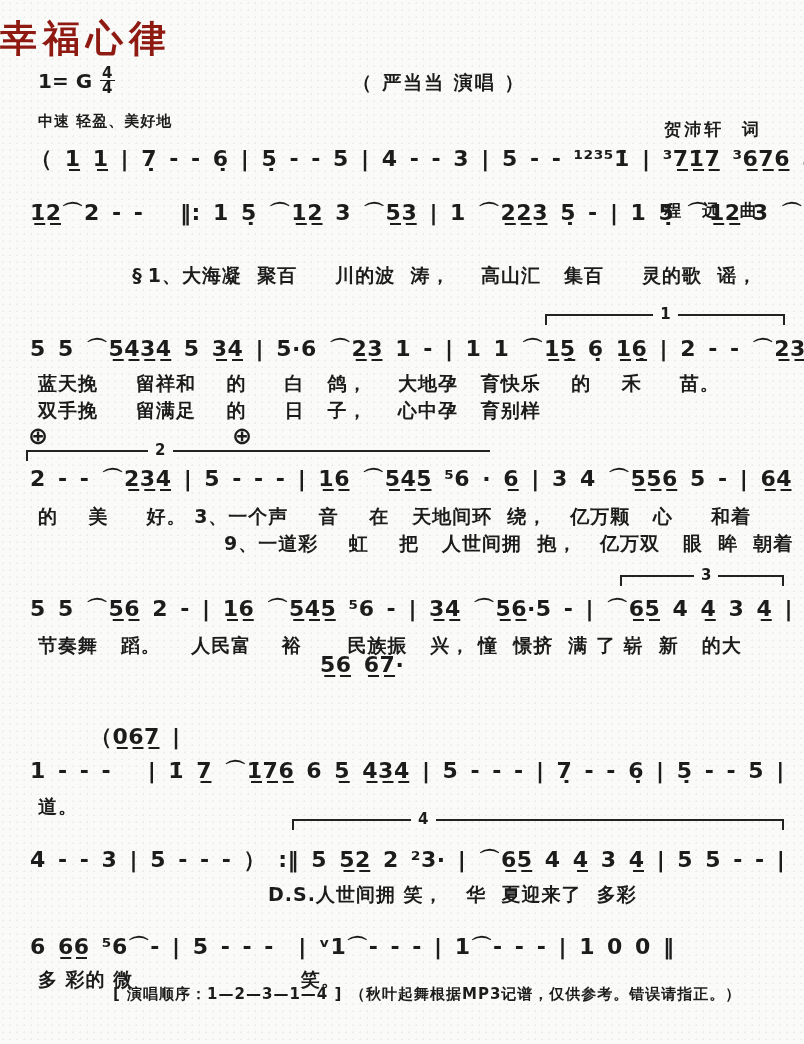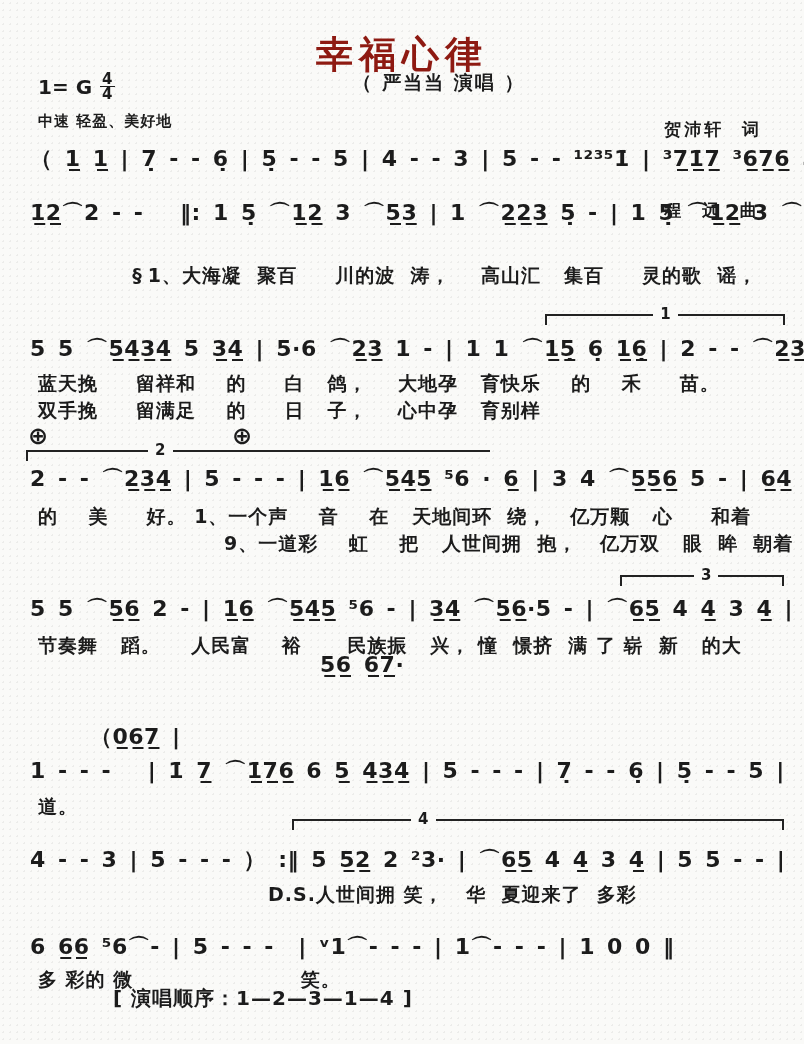--- a/index.html
+++ b/index.html
@@ -12,34 +12,33 @@
     width:804px;height:1044px;
     margin:0 auto;
     background-color:#fafaf8;
     background-image:radial-gradient(#ececea 1px, transparent 1px);
     background-size:7px 7px;
     color:#1c1c1c;
     overflow:hidden;
   }
   .abs{position:absolute;white-space:pre;}
   .title{
-    width:100%;text-align:center;top:14px;left:0;
+    width:100%;top:14px;left:0;
     font-size:37px;font-weight:bold;letter-spacing:6px;
     color:#8e1a12;
-    margin-top:16px;
   }
   .subtitle{
     width:100%;text-align:center;top:70px;left:0;
     font-size:19px;font-weight:bold;letter-spacing:2px;margin-left:37px;
   }
   .credits{
     right:42px;top:62px;text-align:left;
     font-size:17px;font-weight:bold;line-height:27px;letter-spacing:3px;
   }
-  .keyline{left:38px;top:72px;font-size:20px;font-weight:bold;display:flex;align-items:center;gap:8px;}
+  .keyline{left:38px;top:66px;font-size:20px;font-weight:bold;display:flex;align-items:center;gap:8px;}
   .meter{display:inline-flex;flex-direction:column;align-items:center;font-size:15px;line-height:14px;font-weight:bold;}
   .meter .num{border-bottom:1.5px solid #1c1c1c;padding:0 2px;}
   .tempo{left:38px;top:112px;font-size:15px;font-weight:bold;letter-spacing:1px;}
   .notation{
     font-size:22px;font-weight:bold;
     word-spacing:4px;
     letter-spacing:0.5px;
   }
   .notation.small{font-size:22px;}
   .lyric{
@@ -50,21 +49,21 @@
     position:absolute;height:9px;
     border-top:2px solid #222;border-left:2px solid #222;border-right:2px solid #222;
   }
   .volta .volta-num{
     position:absolute;top:-11px;left:45%;
     background:#fafaf8;padding:0 7px;
     font-size:15px;font-weight:bold;
   }
   .coda{font-size:24px;font-weight:bold;}
   .segno{font-size:19px;font-weight:bold;margin-right:6px;}
-  .footer{font-size:20px;font-weight:bold;letter-spacing:1px;text-align:center;}
+  .footer{font-size:15px;font-weight:bold;letter-spacing:1px;text-align:center;}
 </style>
 </head>
 <body>
 
 <div id="sheet">
 
   <div class="abs title">幸福心律</div>
   <div class="abs subtitle">（ 严当当 演唱 ）</div>
 
   <div class="abs credits">
@@ -94,21 +93,21 @@
   <div class="abs notation" style="left:30px;top:334px;">5 5 ⌒5̲4̲3̲4̲ 5 3̲4̲ | 5·6 ⌒2̲3̲ 1 - | 1 1 ⌒1̲5̲̣ 6̣ 1̲6̣̲ | 2 - - ⌒2̲3̲ | 1 - - - :‖</div>
   <div class="abs lyric" style="left:38px;top:371px;">蓝天挽     留祥和    的     白   鸽，    大地孕   育快乐    的    禾     苗。</div>
   <div class="abs lyric" style="left:38px;top:398px;">双手挽     留满足    的     日   子，    心中孕   育别样</div>
 
   <div class="abs coda" style="left:28px;top:422px;">⊕</div>
   <div class="abs coda" style="left:232px;top:422px;">⊕</div>
   <div class="volta" style="left:26px;top:450px;width:462px;border-right:none;">
     <span class="volta-num" style="left:26%;">2</span>
   </div>
   <div class="abs notation" style="left:30px;top:464px;">2 - - ⌒2̲3̲4̲ | 5 - - - | 1̲6̲ ⌒5̲4̲5̲ ⁵6 · 6̲ | 3 4 ⌒5̲5̲6̲ 5 - | 6̲4̲ 4̲3̲ 3 2 3̲4̲ |</div>
-  <div class="abs lyric" style="left:38px;top:504px;">的    美     好。 1、一个声    音    在   天地间环  绕，   亿万颗   心     和着</div>
+  <div class="abs lyric" style="left:38px;top:504px;">的    美     好。 3、一个声    音    在   天地间环  绕，   亿万颗   心     和着</div>
   <div class="abs lyric" style="left:224px;top:531px;">9、一道彩    虹    把   人世间拥  抱，   亿万双   眼  眸  朝着</div>
 
   <div class="volta" style="left:620px;top:575px;width:160px;">
     <span class="volta-num">3</span>
   </div>
   <div class="abs notation" style="left:30px;top:594px;">5 5 ⌒5̲6̲ 2 - | 1̲6̲ ⌒5̲4̲5̲ ⁵6 - | 3̲4̲ ⌒5̲6̲·5 - | ⌒6̲5̲ 4 4̲ 3 4̲ | ⌒5̲6̲ 5 - ⌒2̲2̲3̲ |</div>
   <div class="abs lyric" style="left:38px;top:633px;text-align:center;">节奏舞   蹈。    人民富    裕      民族振   兴， 憧  憬挤  满 了 崭  新   的大</div>
   <div class="abs notation small" style="left:320px;top:652px;">5̲6̲ 6̲7̲·</div>
 
   <div class="abs notation small" style="left:90px;top:722px;">（0̲6̲7̲ |</div>
@@ -118,14 +117,15 @@
   <div class="volta" style="left:292px;top:819px;width:488px;">
     <span class="volta-num" style="left:24%;">4</span>
   </div>
   <div class="abs notation" style="left:30px;top:845px;">4 - - 3 | 5 - - - ） :‖ 5 5̲2̲ 2 ²3· | ⌒6̲5̲ 4 4̲ 3 4̲ | 5 5 - - |</div>
   <div class="abs lyric" style="left:268px;top:882px;">D.S.人世间拥 笑，   华  夏迎来了  多彩</div>
 
   <div class="abs notation" style="left:30px;top:932px;">6 6̲6̲ ⁵6⌒- | 5 - - -  | ᵛ1⌒- - - | 1⌒- - - | 1 0 0 ‖</div>
   <div class="abs lyric" style="left:38px;top:967px;">多 彩的 微                      笑。</div>
 
   <div class="abs footer" style="left:113px;top:985px;">[ 演唱顺序：1—2—3—1—4 ]</div>
+  <div class="abs footer" style="left:350px;top:985px;">（秋叶起舞根据MP3记谱，仅供参考。错误请指正。）</div>
 
 </div>
 
 </body></html>

